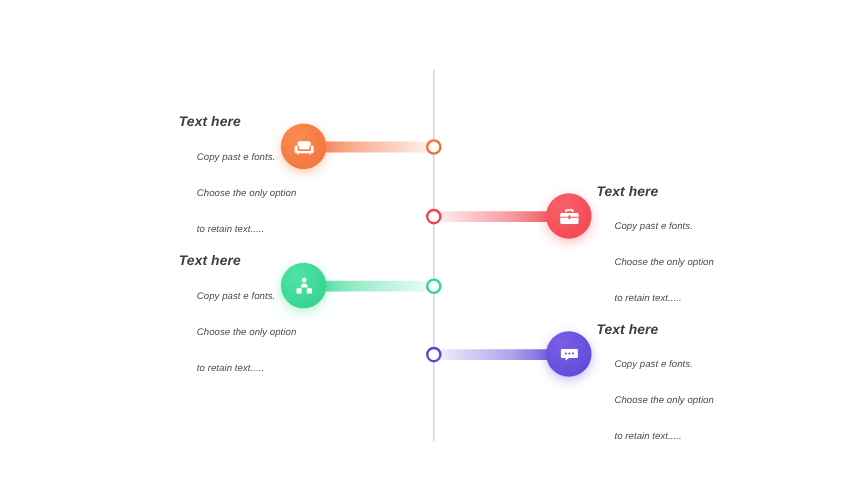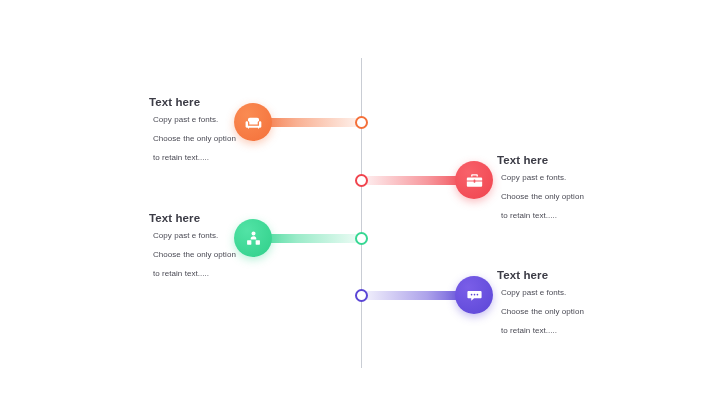--- a/index.html
+++ b/index.html
@@ -11,20 +11,21 @@
     height: 404px;
     background: #ffffff;
     font-family: "Liberation Sans", sans-serif;
     overflow: hidden;
   }
 
   #timeline-infographic {
     position: relative;
     width: 720px;
     height: 404px;
+    font-style: italic;
   }
 
   
   .axis-line {
     position: absolute;
     left: 361px;
     top: 58px;
     width: 1px;
     height: 310px;
     background: #c9cdd4;
@@ -93,21 +94,21 @@
     font-weight: bold;
     color: #3c3c46;
     line-height: 1.25;
     margin: 0 0 4px 0;
     letter-spacing: .1px;
   }
   .text-block .tb-line {
     font-size: 8px;
     color: #4a4a54;
     line-height: 1.85;
-    margin: 4px;
+    margin: 15px;
     letter-spacing: .05px;
   }
   .text-block.align-left  { text-align: left; }
   .text-block.align-right { text-align: left; }
 </style>
 </head>
 <body>
 
 <div id="timeline-infographic">
 

